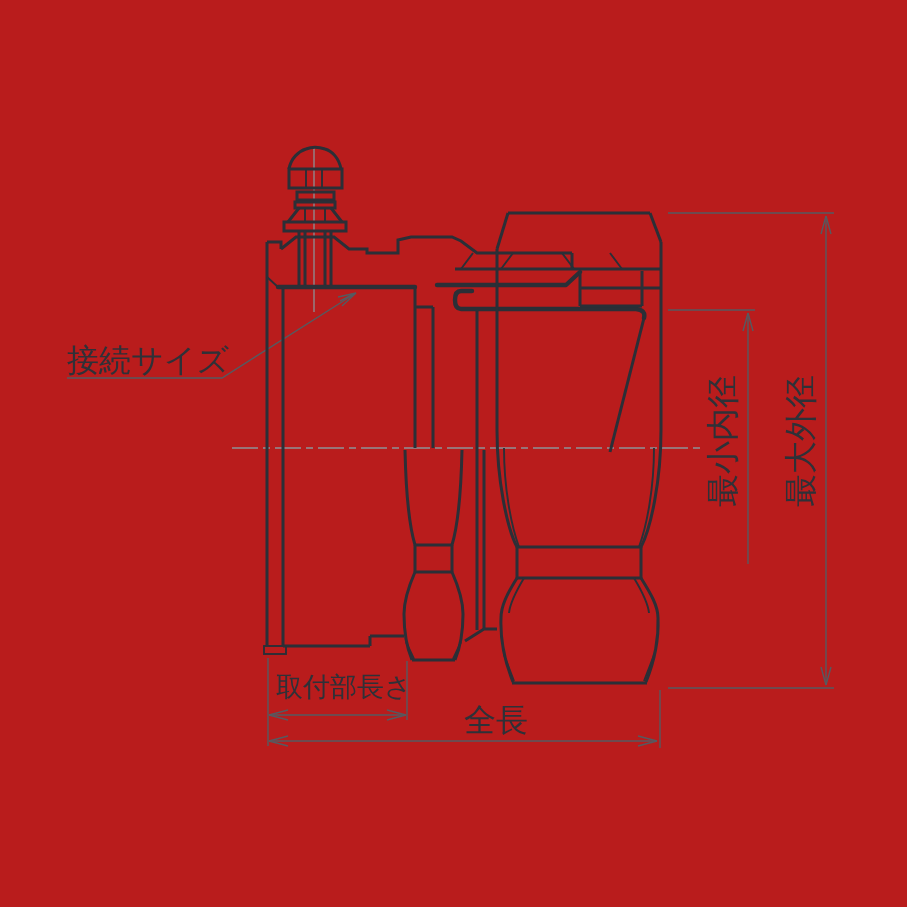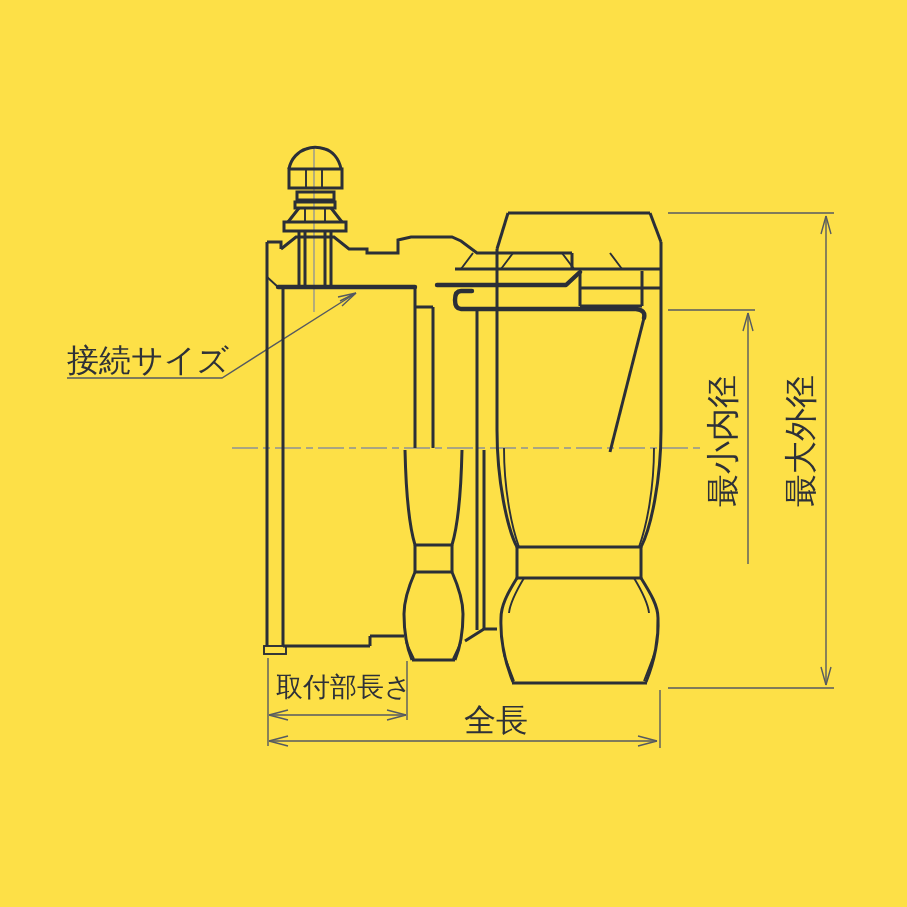--- a/index.html
+++ b/index.html
@@ -1,19 +1,19 @@
 <!DOCTYPE html>
 <html><head>
 <meta charset="utf-8">
 <style>
   html,body{margin:0;padding:0;background:#ffffff;}
   .stage{
     position:relative;
     width:907px;height:907px;
-    background:#fde047;
+    background:#b91c1c;
     overflow:hidden;
     font-family:"DejaVu Sans", sans-serif;
   }
   svg{display:block;}
   .outline{stroke:#2b2f37;fill:none;stroke-width:3;stroke-linecap:butt;stroke-linejoin:miter;}
   .outline-thick{stroke:#2b2f37;fill:none;stroke-width:4.4;stroke-linecap:round;stroke-linejoin:round;}
   .outline-thin{stroke:#2b2f37;fill:none;stroke-width:1.9;}
   .dim{stroke:#565a60;fill:none;stroke-width:1.4;}
   .cline{stroke:#8d9196;fill:none;stroke-width:1.3;}
   .lbl{fill:#2e3138;font-family:"DejaVu Sans", sans-serif;}

